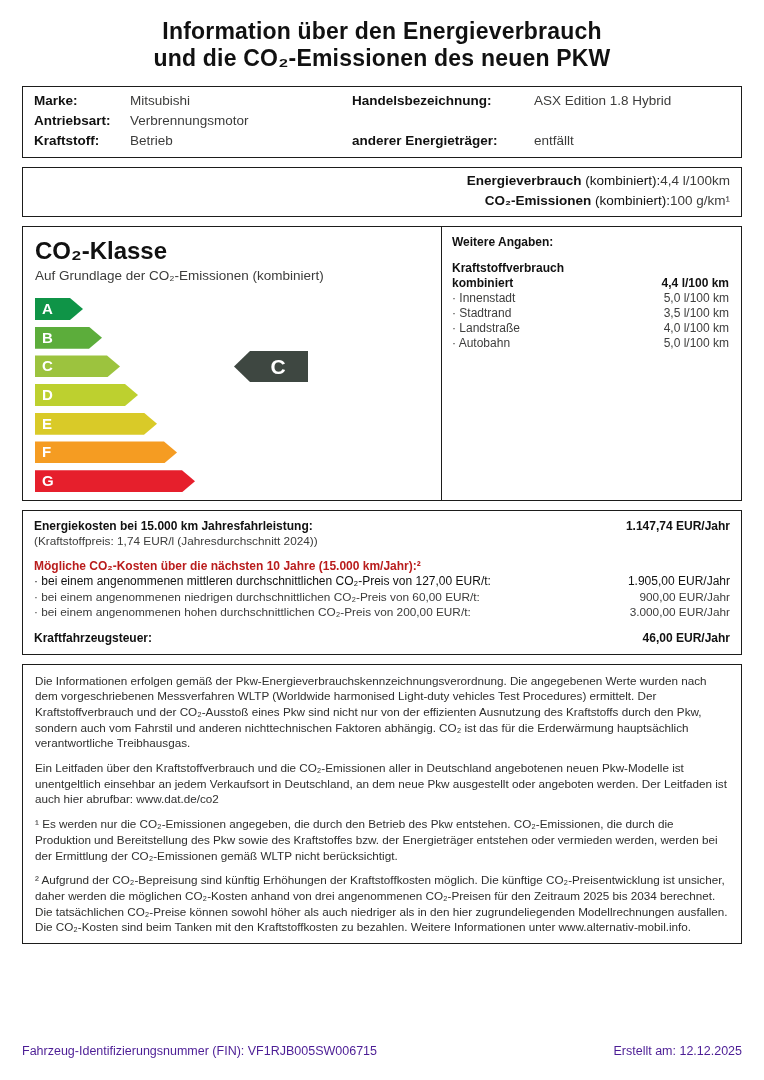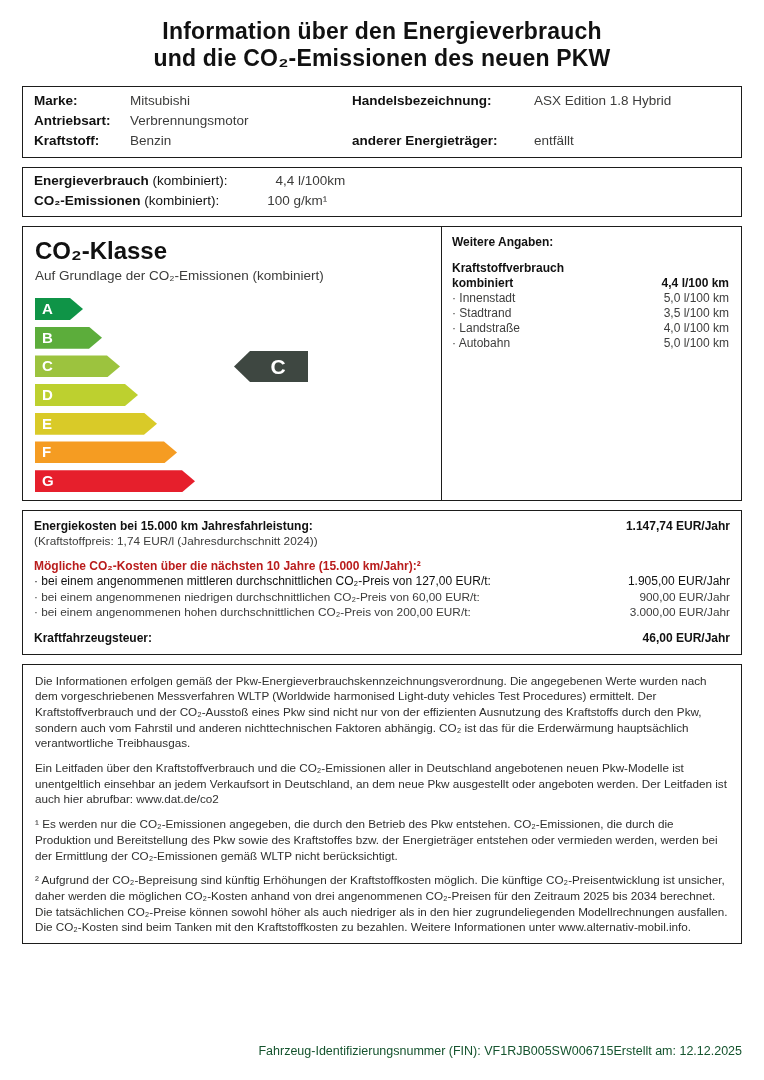--- a/index.html
+++ b/index.html
@@ -25,21 +25,21 @@
   }
 
   
   .vehicle-box { padding: 4px 11px 6px 11px; font-size: 13.5px; line-height: 20px; }
   .vehicle-grid { display: grid; grid-template-columns: 96px 222px 182px 1fr; }
   .vehicle-grid .lbl { font-weight: bold; color: #111; }
   .vehicle-grid .val { color: #3c3c3b; }
 
   
   .energy-box { padding: 3px 11px 5px 11px; font-size: 13.5px; line-height: 20px; }
-  .energy-row { display: flex; justify-content: flex-start; gap: 48px; }
+  .energy-row { display: flex; justify-content: flex-end; }
   .energy-row .lbl-bold { font-weight: bold; color: #111; }
   .energy-row .lbl-rest { color: #111; }
   .energy-row .val { color: #3c3c3b; }
 
   
   .co2-box { display: flex; padding: 0; height: 275px; }
   .co2-left { flex: 1; padding: 8px 14px 10px 12px; position: relative; }
   .co2-heading { font-size: 24px; font-weight: bold; line-height: 32px; color: #111; }
   .co2-sub { font-size: 13.5px; line-height: 18px; color: #3c3c3b; }
   .ladder { position: relative; margin-top: 13px; }
@@ -74,22 +74,22 @@
   .cost-sub { line-height: 15.5px; font-size: 11.8px; color: #3c3c3b; }
   .cost-sub.bold { font-weight: normal; font-size: 12px; color: #111; }
   .steuer { margin-top: 9px; }
 
   
   .legal-box { padding: 8px 12px; font-size: 11.7px; line-height: 15.7px; color: #2f2f2e; }
   .legal-box p + p { margin-top: 9px; }
 
   
   .footer {
-    display: flex; justify-content: flex-end;
-    margin-top: 100px; font-size: 12.5px; color: #14532d;
+    display: flex; justify-content: space-between;
+    margin-top: 100px; font-size: 12.5px; color: #4c1d95;
   }
 </style>
 </head>
 <body>
 
 <div class="page">
 
   <div class="doc-title">
     <div>Information über den Energieverbrauch</div>
     <div>und die CO₂-Emissionen des neuen PKW</div>
@@ -101,21 +101,21 @@
       <div class="val">Mitsubishi</div>
       <div class="lbl">Handelsbezeichnung:</div>
       <div class="val">ASX Edition 1.8 Hybrid</div>
 
       <div class="lbl">Antriebsart:</div>
       <div class="val">Verbrennungsmotor</div>
       <div></div>
       <div></div>
 
       <div class="lbl">Kraftstoff:</div>
-      <div class="val">Benzin</div>
+      <div class="val">Betrieb</div>
       <div class="lbl">anderer Energieträger:</div>
       <div class="val">entfällt</div>
     </div>
   </div>
 
   <div class="box energy-box">
     <div class="energy-row">
       <div>
         <span class="lbl-bold">Energieverbrauch</span><span class="lbl-rest"> (kombiniert):</span>
       </div>

